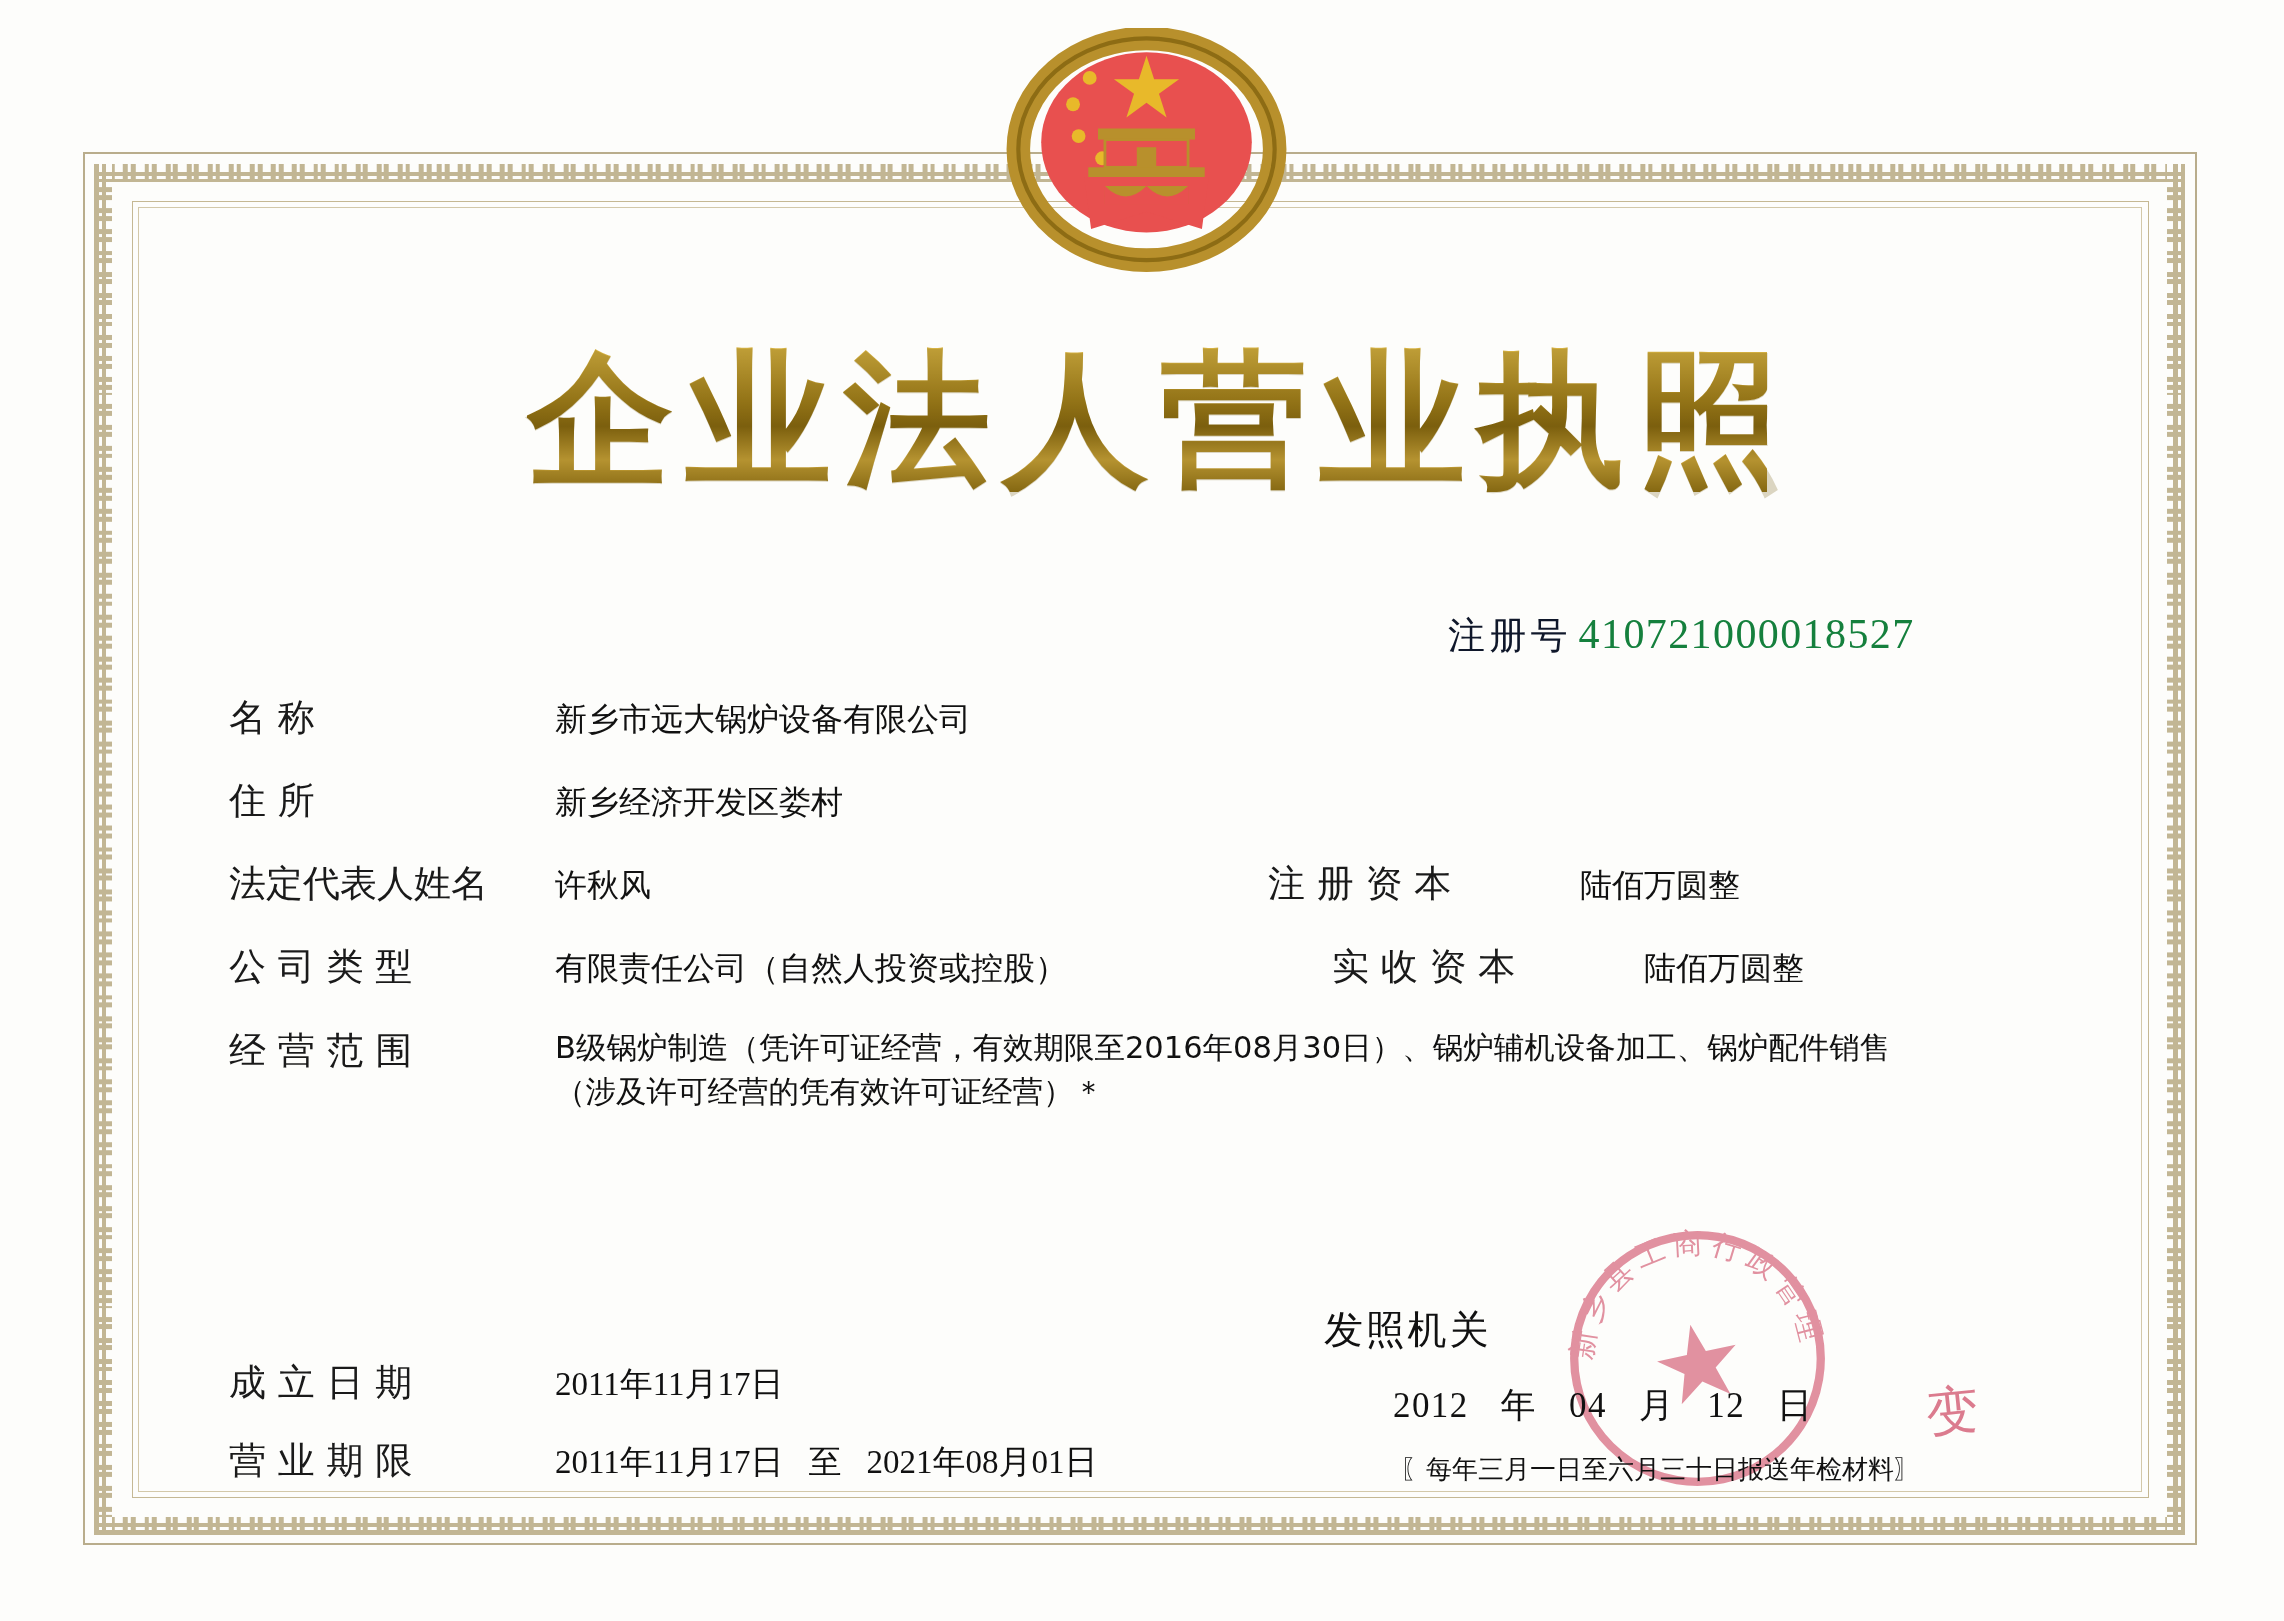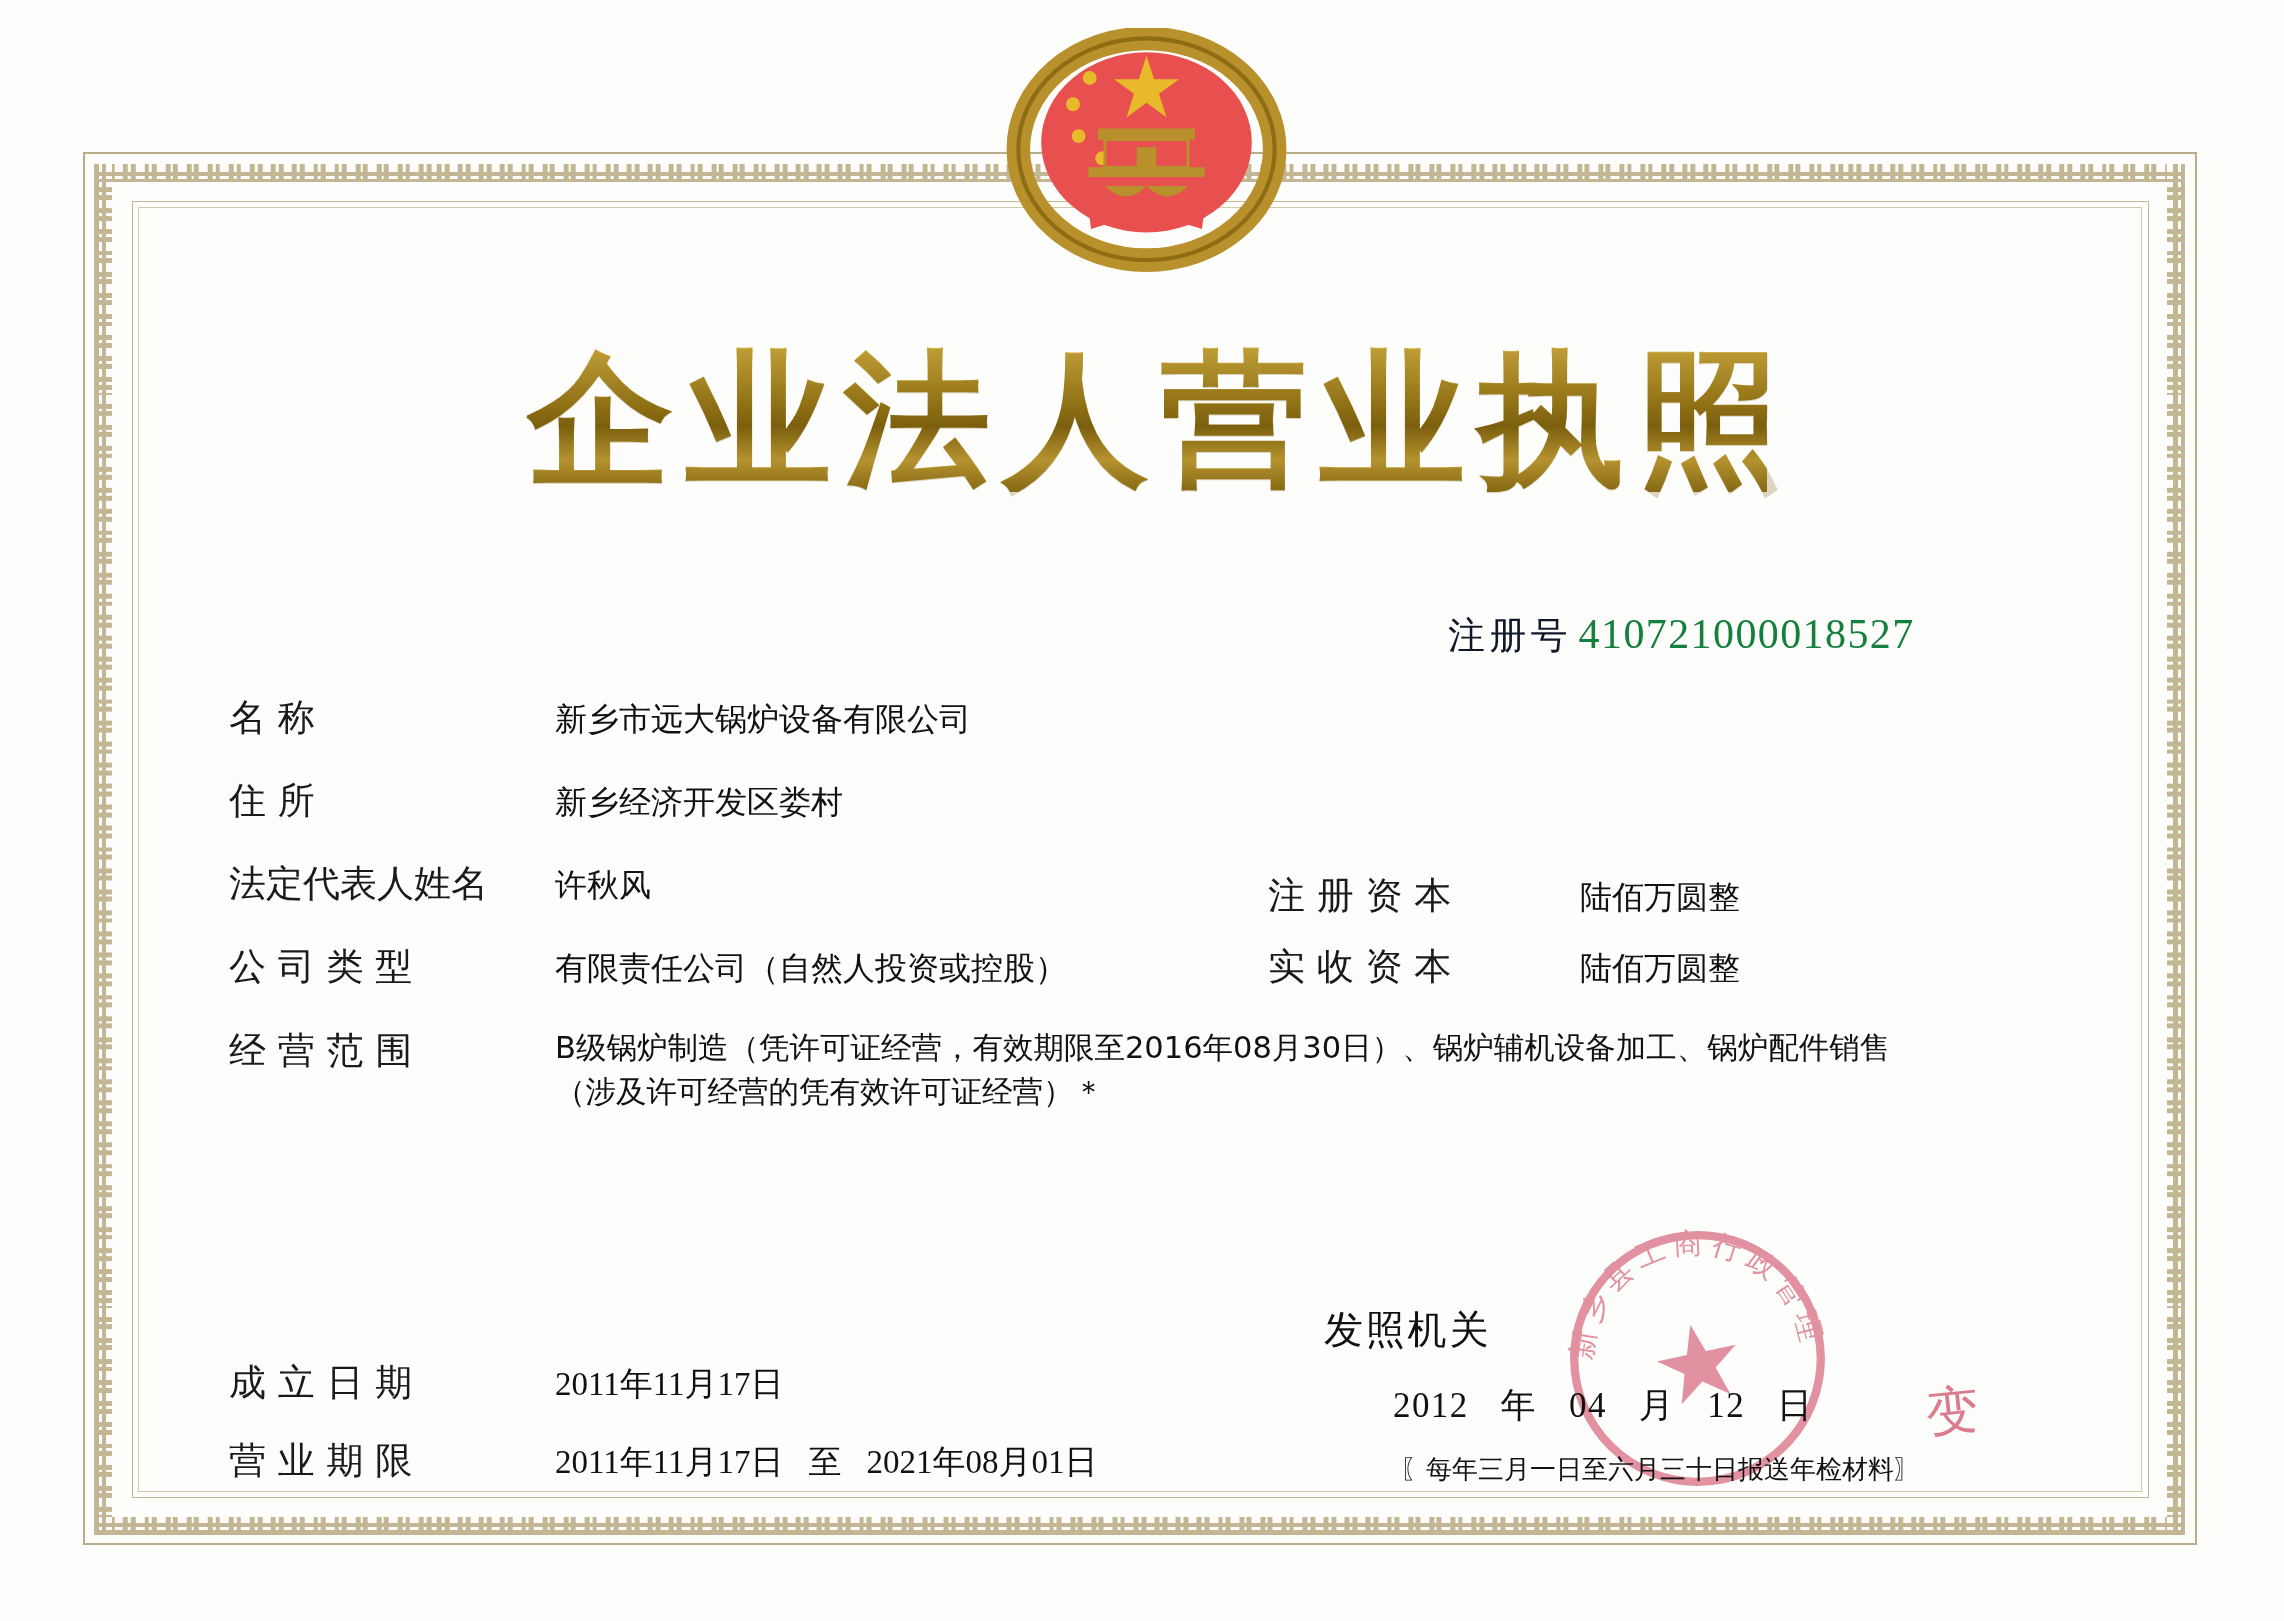--- a/index.html
+++ b/index.html
@@ -261,30 +261,30 @@
 
   <div class="field" style="left:229px; top:776px;">
     <span class="f-label lbl-w">住          所</span>
     <span class="f-value">新乡经济开发区娄村</span>
   </div>
 
   <div class="field" style="left:229px; top:859px;">
     <span class="f-label lbl-w">法定代表人姓名</span>
     <span class="f-value">许秋风</span>
   </div>
-  <div class="field" style="left:1268px; top:859px;margin-top:12px;">
+  <div class="field" style="left:1268px; top:859px;">
     <span class="f-label lbl-w-r">注  册  资  本</span>
     <span class="f-value">陆佰万圆整</span>
   </div>
 
   <div class="field" style="left:229px; top:942px;">
     <span class="f-label lbl-w">公 司 类 型</span>
     <span class="f-value">有限责任公司（自然人投资或控股）</span>
   </div>
-  <div class="field" style="left:1268px; top:942px;">
+  <div class="field" style="left:1332px; top:942px;">
     <span class="f-label lbl-w-r">实  收  资  本</span>
     <span class="f-value">陆佰万圆整</span>
   </div>
 
   <div class="field" style="left:229px; top:1026px; align-items:flex-start;">
     <span class="f-label lbl-w">经 营 范 围</span>
     <span class="scope-text">
       <span>B级锅炉制造（凭许可证经营，有效期限至2016年08月30日）、锅炉辅机设备加工、锅炉配件销售</span><br>
       <span>（涉及许可经营的凭有效许可证经营）＊</span>
     </span>

